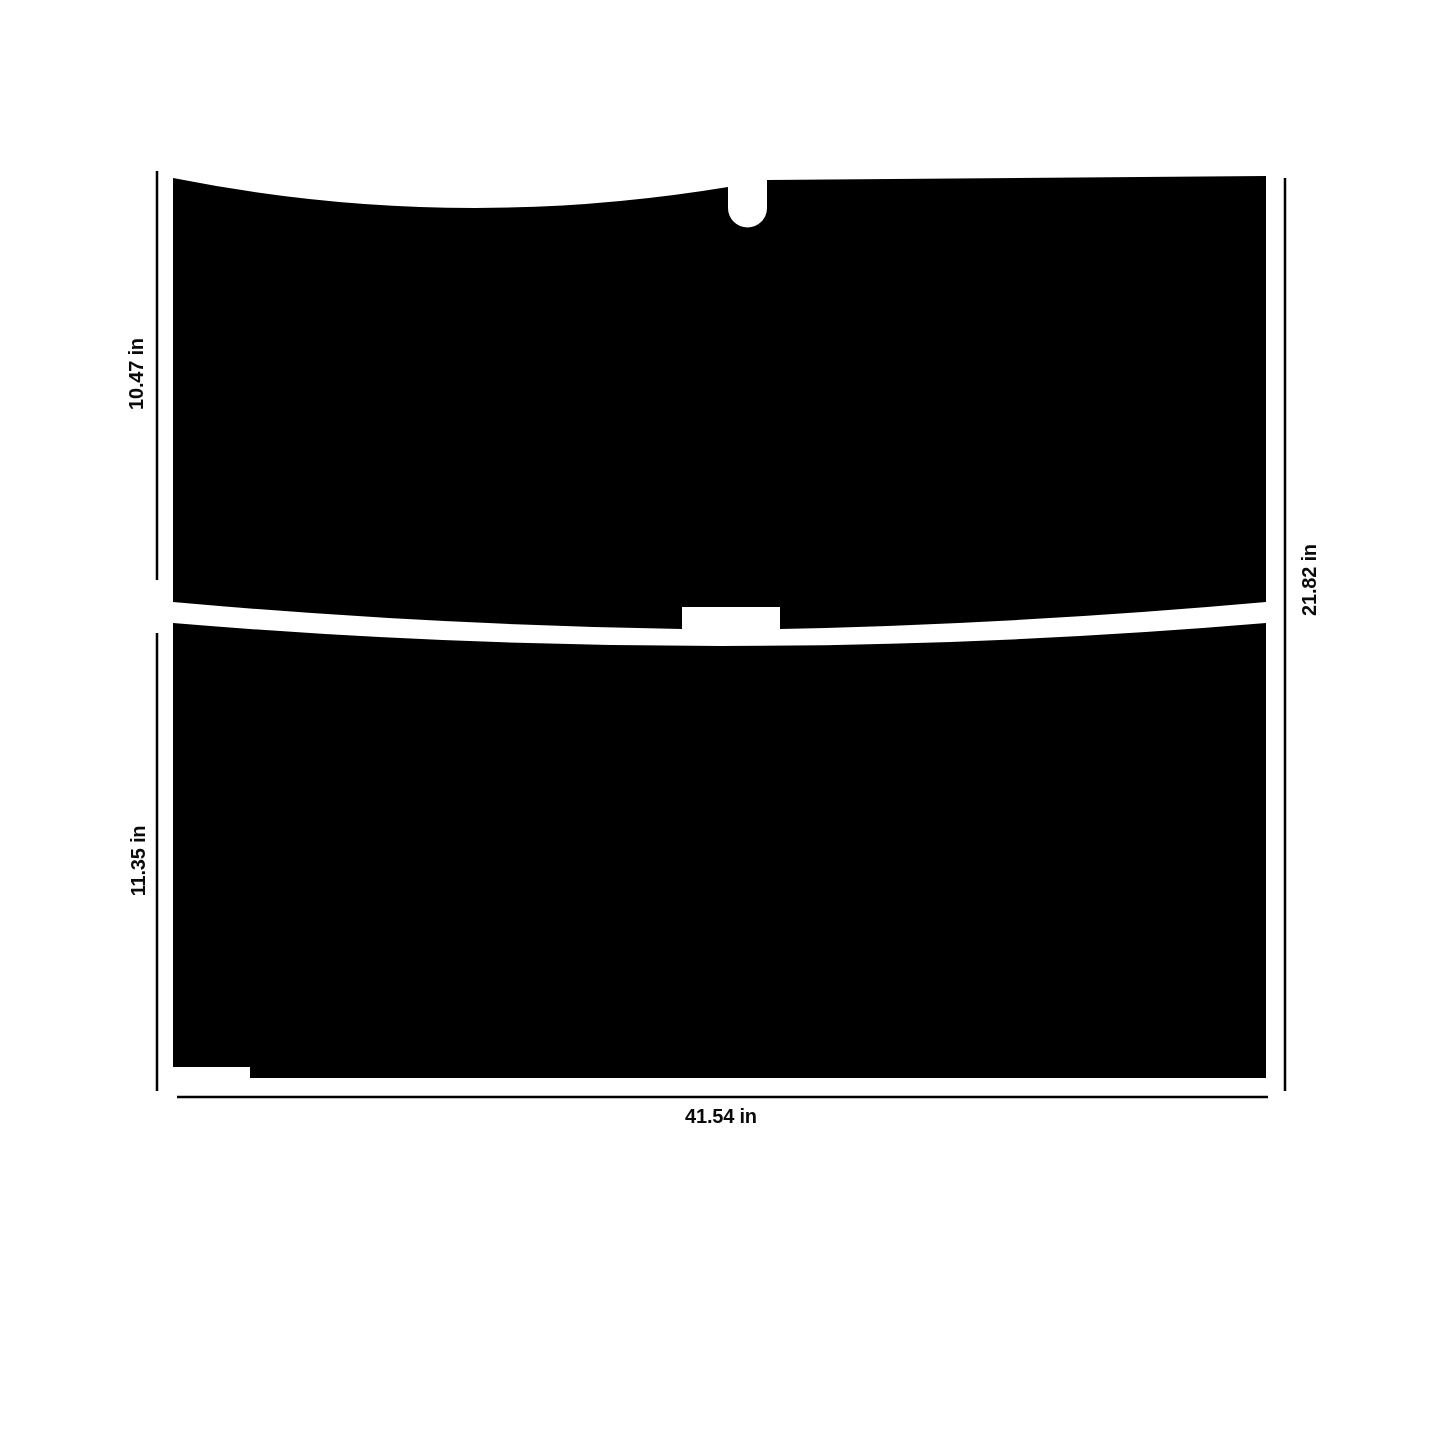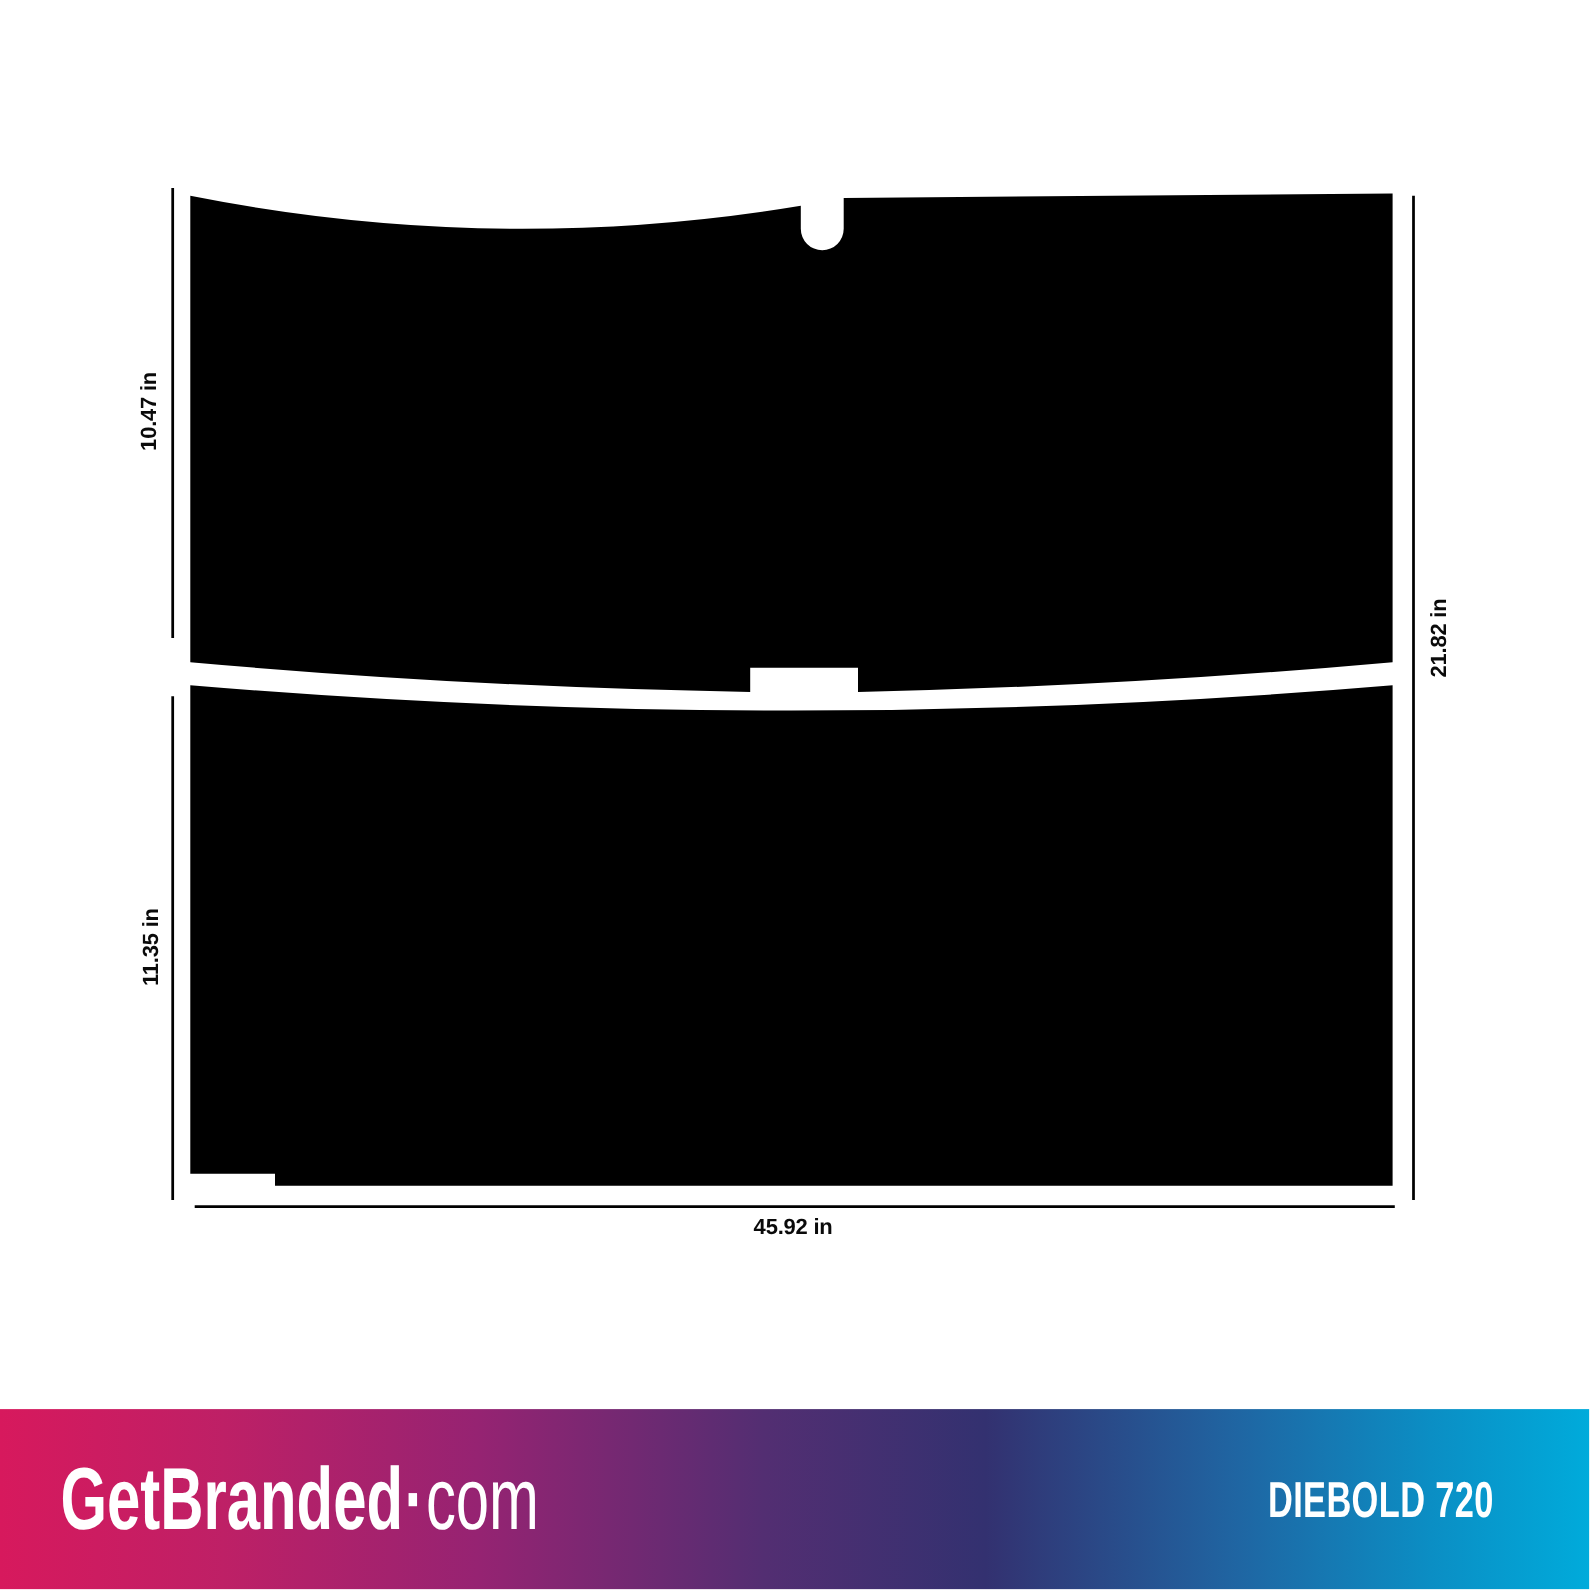--- a/index.html
+++ b/index.html
@@ -92,22 +92,16 @@
 
     <line x1="157" y1="171" x2="157" y2="580" stroke-width="2.5" stroke="#000000"></line>
     <line x1="157" y1="633" x2="157" y2="1091" stroke-width="2.5" stroke="#000000"></line>
     <line x1="1285" y1="178" x2="1285" y2="1091" stroke-width="2.5" stroke="#000000"></line>
     <line x1="177" y1="1097" x2="1268" y2="1097" stroke-width="2.5" stroke="#000000"></line>
   </svg>
 
   <div class="dim-label rot lbl-tl">10.47 in</div>
   <div class="dim-label rot lbl-bl">11.35 in</div>
   <div class="dim-label rot lbl-r">21.82 in</div>
-  <div class="dim-label lbl-b">45.92 in</div>
+  <div class="dim-label lbl-b">41.54 in</div>
 
-  <div class="footer" style="background: linear-gradient(90deg, rgb(215, 25, 93) 0%, rgb(190, 32, 102) 14%, rgb(150, 35, 114) 30%, rgb(83, 46, 114) 48%, rgb(51, 49, 112) 62%, rgb(31, 102, 163) 78%, rgb(11, 142, 196) 90%, rgb(0, 171, 219) 100%);">
-    <div class="logo">
-      <span class="logo-name">GetBranded</span><span class="logo-dot">·</span><span class="logo-tld">com</span>
-    </div>
-    <div class="product">DIEBOLD 720</div>
-  </div>
 
 </div>
 
 </body></html>

